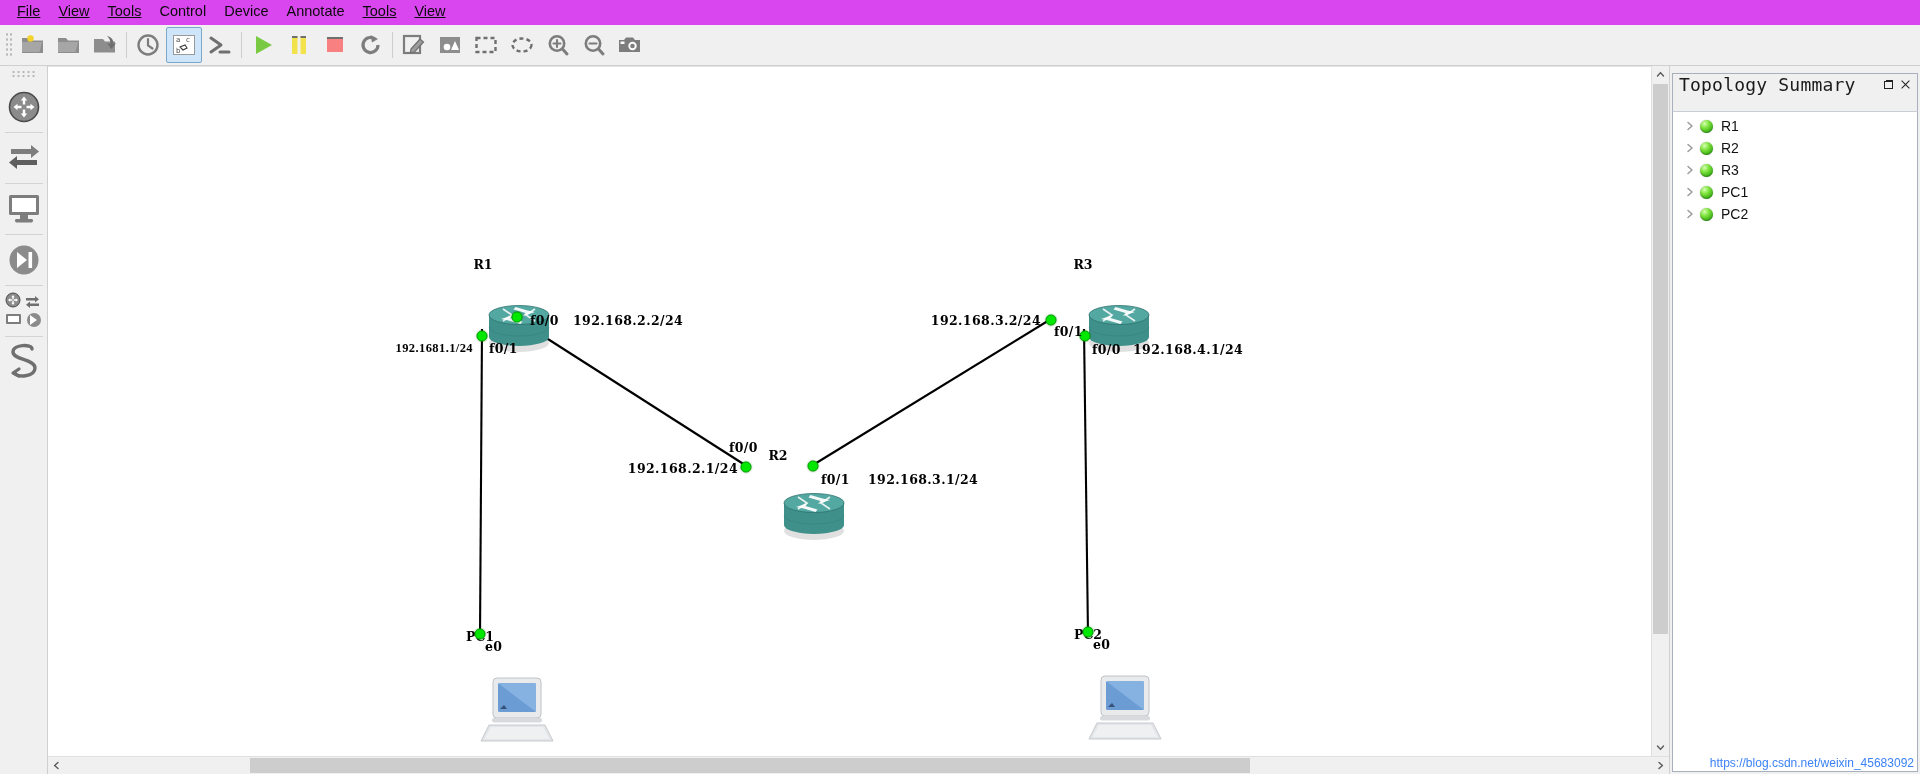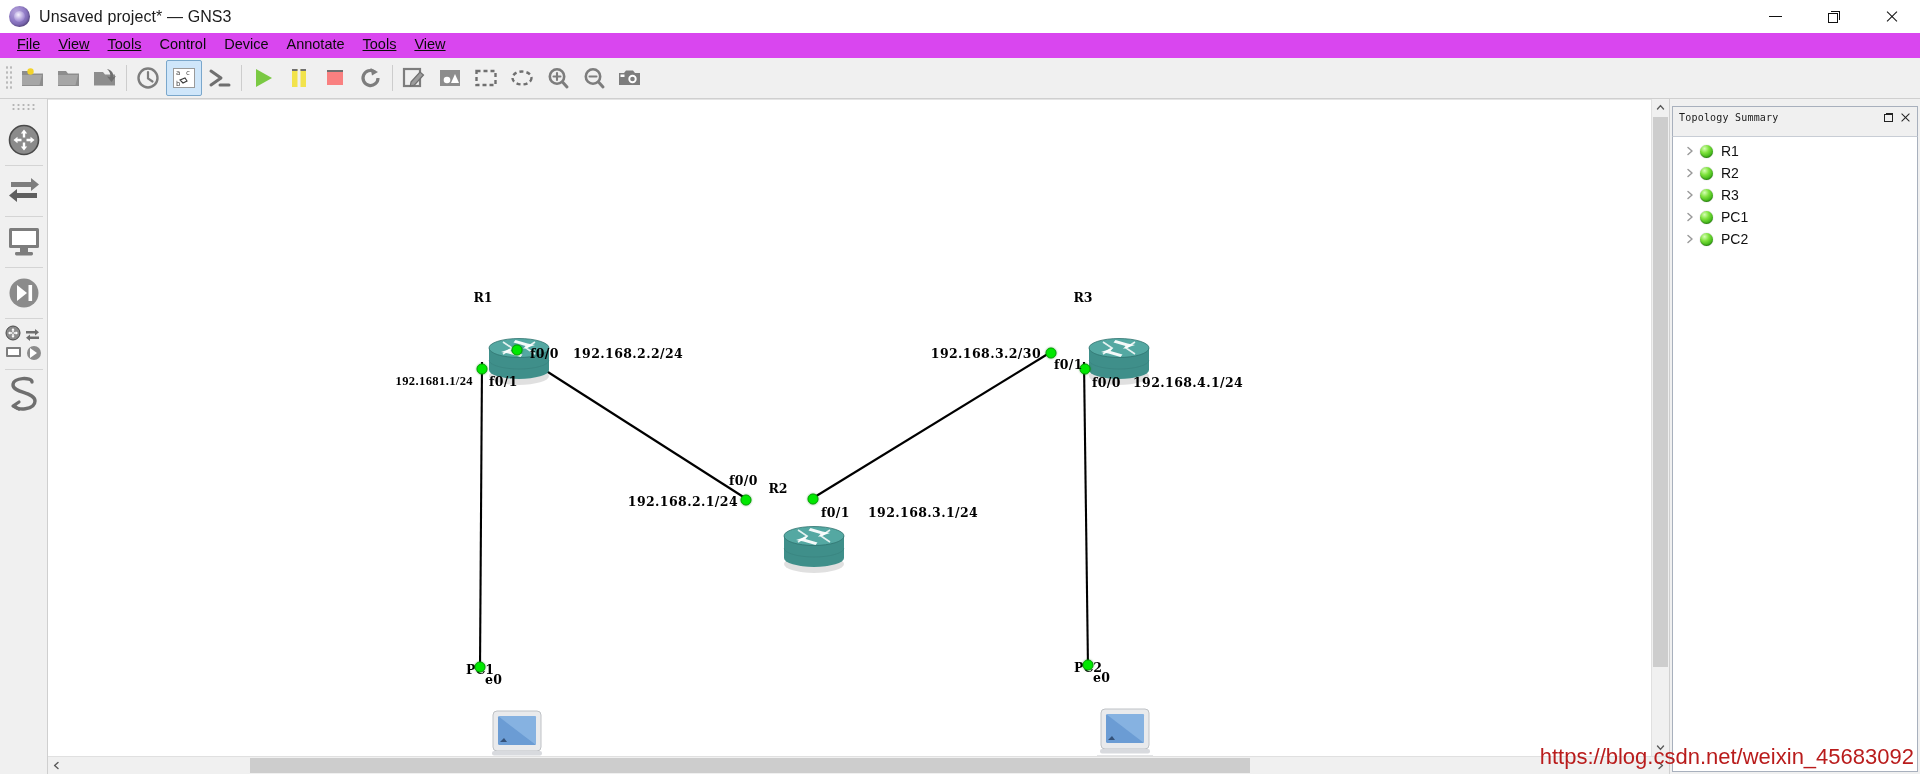--- a/index.html
+++ b/index.html
@@ -229,23 +229,23 @@
     background: #f0f0f0;
     display: flex; flex-direction: column;
     border-left: 1px solid #d0d0d0;
   }
   .dock-title {
     height: 21px;
     background: #f0f0f0;
     border: 1px solid #a8b0bd;
     border-bottom: none;
     display: flex; align-items: center;
-    padding: 0 3px 8px 6px;
+    padding: 0 3px 16px 6px;
     font-family: "DejaVu Sans Mono", monospace;
-    font-size: 10px;
+    font-size: 18px;
     color: #1a1a1a;
     margin: 7px 2px 0 2px;
   }
   .dock-title .dt-label { flex: 1 1 auto; letter-spacing: .2px; }
   .dock-btn {
     width: 17px; height: 17px;
     display: flex; align-items: center; justify-content: center;
     color: #222;
   }
   .float-glyph {
@@ -331,47 +331,32 @@
     width: 9px; height: 9px;
     border-radius: 50%;
     background: #00e800;
     border: 1px solid #00a300;
     transform: translate(-50%, -50%);
     box-shadow: 0 0 2px rgba(0,120,0,.6);
   }
   .watermark {
     position: absolute;
     right: 6px; bottom: 4px;
-    font-size: 22px;
-    color: #b91c1c;
+    font-size: 12px;
+    color: #3b82f6;
     font-family: "Liberation Sans", sans-serif;
     white-space: nowrap;
     pointer-events: none;
   }
 </style>
 </head>
 <body>
 
 <div id="app">
 
-  <div class="titlebar">
-    <div class="title-icon"></div>
-    <div class="title-text">Unsaved project* — GNS3</div>
-    <div class="win-controls">
-      <div class="win-btn">
-          <span class="glyph-min"></span>
-        </div>
-      <div class="win-btn">
-          <span class="glyph-max"></span>
-        </div>
-      <div class="win-btn close">
-          <span class="glyph-close"></span>
-        </div>
-    </div>
-  </div>
 
   <div class="menubar">
     <div class="menu-item"><u>File</u></div>
     <div class="menu-item"><u>View</u></div>
     <div class="menu-item"><u>Tools</u></div>
     <div class="menu-item"><span>Control</span></div>
     <div class="menu-item"><span>Device</span></div>
     <div class="menu-item"><span>Annotate</span></div>
     <div class="menu-item"><u>Tools</u></div>
     <div class="menu-item"><u>View</u></div>
@@ -659,21 +644,21 @@
           <div class="net-label" style="left:482px; top:246px;">f0/0</div>
           <div class="net-label" style="left:525px; top:246px;">192.168.2.2/24</div>
           <div class="net-label" style="left:441px; top:274px;">f0/1</div>
           <div class="net-label right" style="left:425px; top:274px;font-family:Liberation Serif, serif;">192.1681.1/24</div>
 
           <div class="net-label" style="left:681px; top:373px;">f0/0</div>
           <div class="net-label right" style="left:690px; top:394px;">192.168.2.1/24</div>
           <div class="net-label" style="left:773px; top:405px;">f0/1</div>
           <div class="net-label" style="left:820px; top:405px;">192.168.3.1/24</div>
 
-          <div class="net-label right" style="left:993px; top:246px;">192.168.3.2/30</div>
+          <div class="net-label right" style="left:993px; top:246px;">192.168.3.2/24</div>
           <div class="net-label" style="left:1006px; top:257px;">f0/1</div>
           <div class="net-label" style="left:1044px; top:275px;">f0/0</div>
           <div class="net-label" style="left:1085px; top:275px;">192.168.4.1/24</div>
 
           <div class="net-label" style="left:437px; top:572px;">e0</div>
 
           <div class="net-label" style="left:1045px; top:570px;">e0</div>
 
         </div>
 

